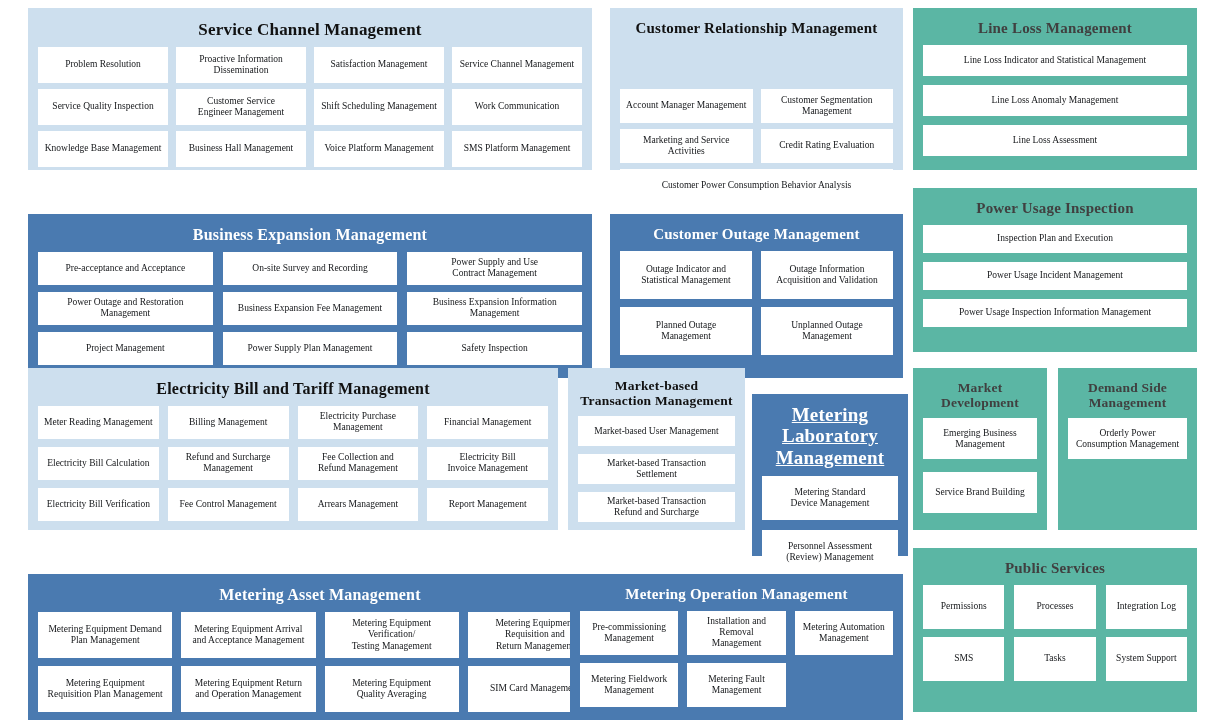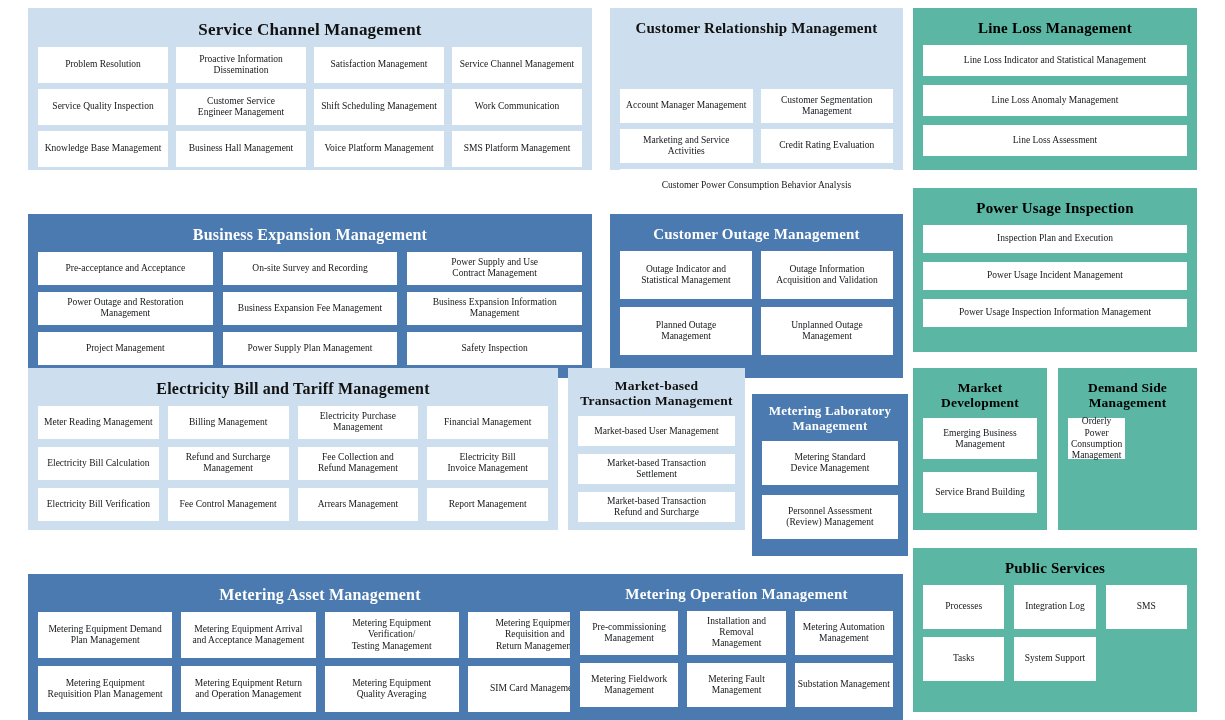--- a/index.html
+++ b/index.html
@@ -25,21 +25,21 @@
 
   .panel-title{
     text-align:center;
     font-weight:bold;
     line-height:1.12;
     margin:6px 0 8px 0;
     letter-spacing:.2px;
   }
   .lightblue .panel-title{color:#111111;}
   .blue .panel-title{color:#ffffff;}
-  .teal .panel-title{color:#000000;}
+  .teal .panel-title{color:#404040;}
 
   .grid{
     display:grid;
     gap:6px 8px;
     flex:1;
     align-content:start;
   }
   .cell{
     background:#ffffff;
     color:#15171a;
@@ -84,30 +84,30 @@
   
   #p-bill-tariff{left:28px;top:368px;width:530px;height:162px;}
   #p-bill-tariff .panel-title{font-size:16px;}
   #p-bill-tariff .grid{grid-template-columns:repeat(4,1fr);grid-auto-rows:33px;gap:8px 9px;}
 
   #p-market-transaction{left:568px;top:368px;width:177px;height:162px;}
   #p-market-transaction .panel-title{font-size:13.5px;margin-top:4px;}
   #p-market-transaction .grid{grid-template-columns:1fr;grid-auto-rows:30px;gap:8px;}
 
   #p-metering-lab{left:752px;top:368px;width:156px;height:162px;}
-  #p-metering-lab .panel-title{font-size:13px;margin-top:4px;}
+  #p-metering-lab .panel-title{font-size:19px;margin-top:4px;text-decoration:underline;}
   #p-metering-lab .grid{grid-template-columns:1fr;grid-auto-rows:44px;gap:10px;}
 
   #p-market-dev{left:913px;top:368px;width:134px;height:162px;}
   #p-market-dev .panel-title{font-size:13.5px;margin-top:6px;}
   #p-market-dev .grid{grid-template-columns:1fr;grid-auto-rows:41px;gap:13px;}
 
   #p-demand-side{left:1058px;top:368px;width:139px;height:162px;}
   #p-demand-side .panel-title{font-size:13.5px;margin-top:6px;}
-  #p-demand-side .grid{grid-template-columns:1fr 1fr;grid-auto-rows:41px;gap:30px;}
+  #p-demand-side .grid{grid-template-columns:1fr;grid-auto-rows:41px;gap:30px;}
 
   
   #p-metering-asset{left:28px;top:548px;width:584px;height:164px;}
   #p-metering-asset .panel-title{font-size:16px;}
   #p-metering-asset .grid{grid-template-columns:repeat(4,1fr);grid-auto-rows:46px;gap:8px 9px;}
 
   #p-metering-operation{left:570px;top:548px;width:333px;height:164px;}
   #p-metering-operation .panel-title{font-size:15px;}
   #p-metering-operation .grid{grid-template-columns:repeat(3,1fr);grid-auto-rows:44px;gap:8px 9px;}
 
@@ -297,27 +297,27 @@
 Management</div>
       <div class="cell">Installation and
 Removal
 Management</div>
       <div class="cell">Metering Automation
 Management</div>
       <div class="cell">Metering Fieldwork
 Management</div>
       <div class="cell">Metering Fault
 Management</div>
-      <div class="cell">Substation Management</div>
     </div>
   </div>
 
   <div class="panel teal" id="p-public-services">
     <div class="panel-title">Public Services</div>
     <div class="grid">
+      <div class="cell">Permissions</div>
       <div class="cell">Processes</div>
       <div class="cell">Integration Log</div>
       <div class="cell">SMS</div>
       <div class="cell">Tasks</div>
       <div class="cell">System Support</div>
     </div>
   </div>
 
 </div>
 

